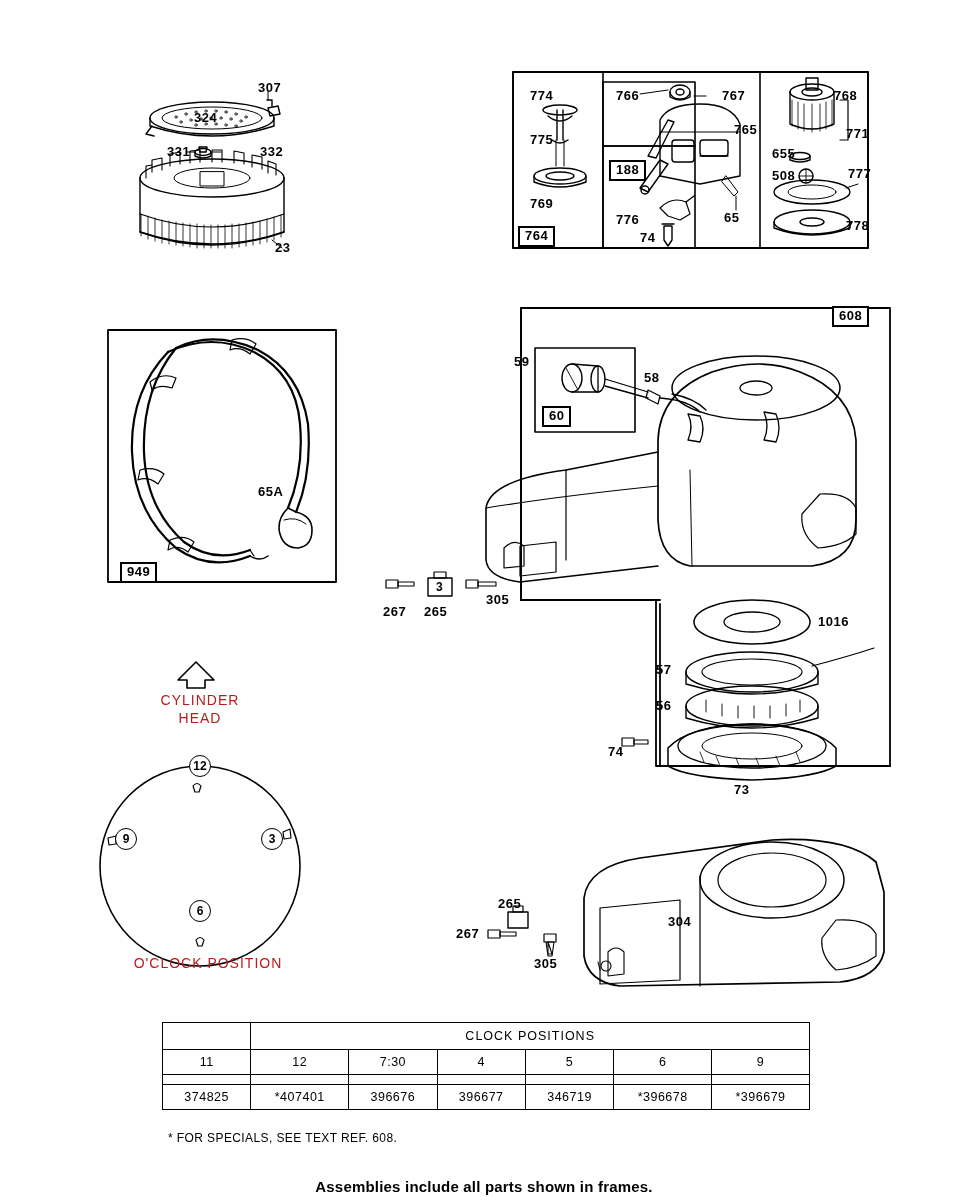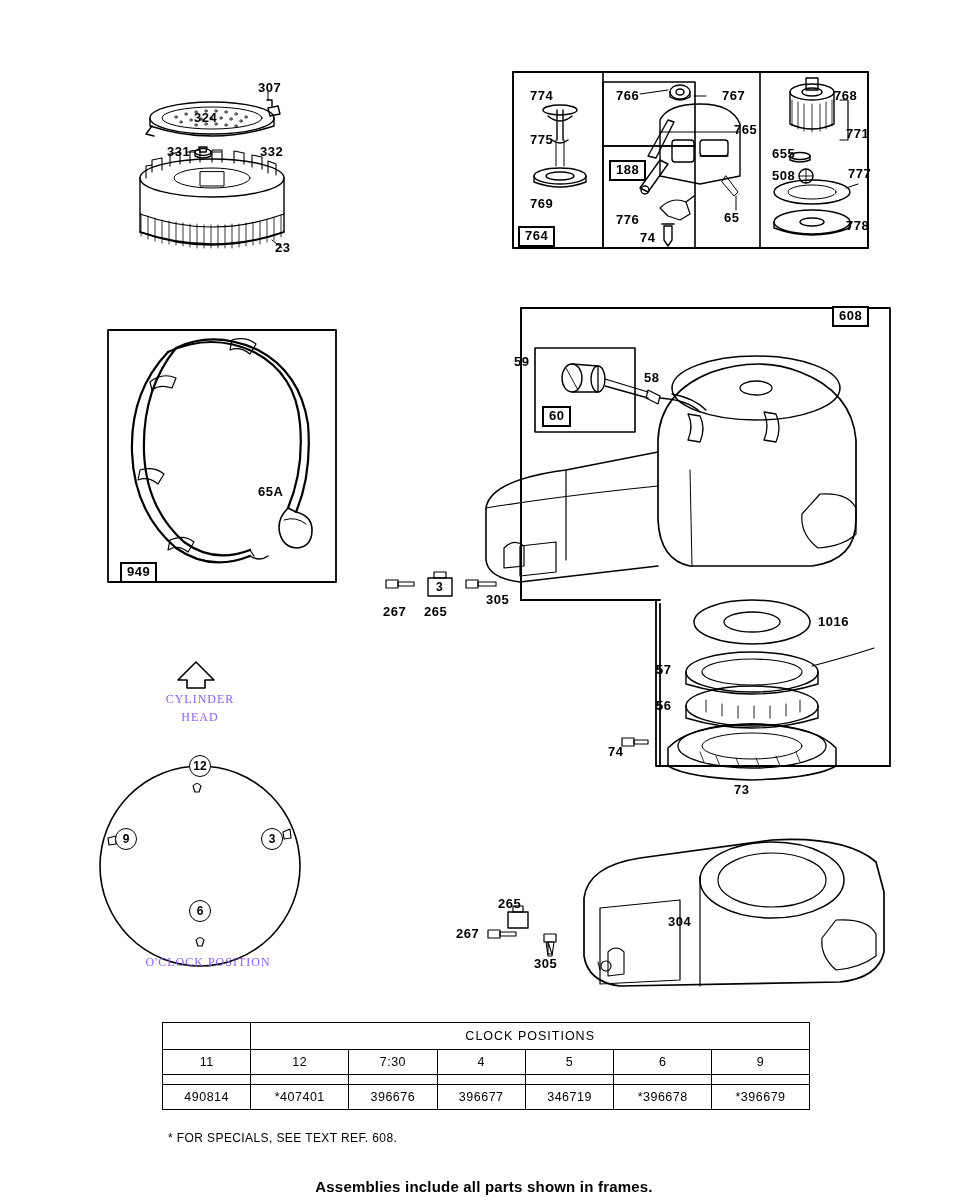--- a/index.html
+++ b/index.html
@@ -45,24 +45,24 @@
     font-size: 13px;
     letter-spacing: 0.5px;
     border: 2px solid #000;
     padding: 1px 5px 2px 5px;
     background: #fff;
     white-space: nowrap;
     line-height: 1.05;
   }
   .plaintext {
     position: absolute;
-    font-family: Liberation Serif, serif;
-    font-size: 12px;
+    font-family: Liberation Sans, sans-serif;
+    font-size: 14px;
     letter-spacing: 1px;
-    color: #8b5cf6;
+    color: #b91c1c;
     white-space: nowrap;
     text-align: center;
   }
   .circnum {
     position: absolute;
     width: 22px; height: 22px;
     border: 1.6px solid #000;
     border-radius: 50%;
     background: #fff;
     font-family: "Liberation Sans", sans-serif;
@@ -497,21 +497,21 @@
         <tr class="spacer-row">
           <td></td>
           <td></td>
           <td></td>
           <td></td>
           <td></td>
           <td></td>
           <td></td>
         </tr>
         <tr class="num-row">
-          <td>490814</td>
+          <td>374825</td>
           <td>*407401</td>
           <td>396676</td>
           <td>396677</td>
           <td>346719</td>
           <td>*396678</td>
           <td>*396679</td>
         </tr>
       </tbody>
     </table>
   </div>

